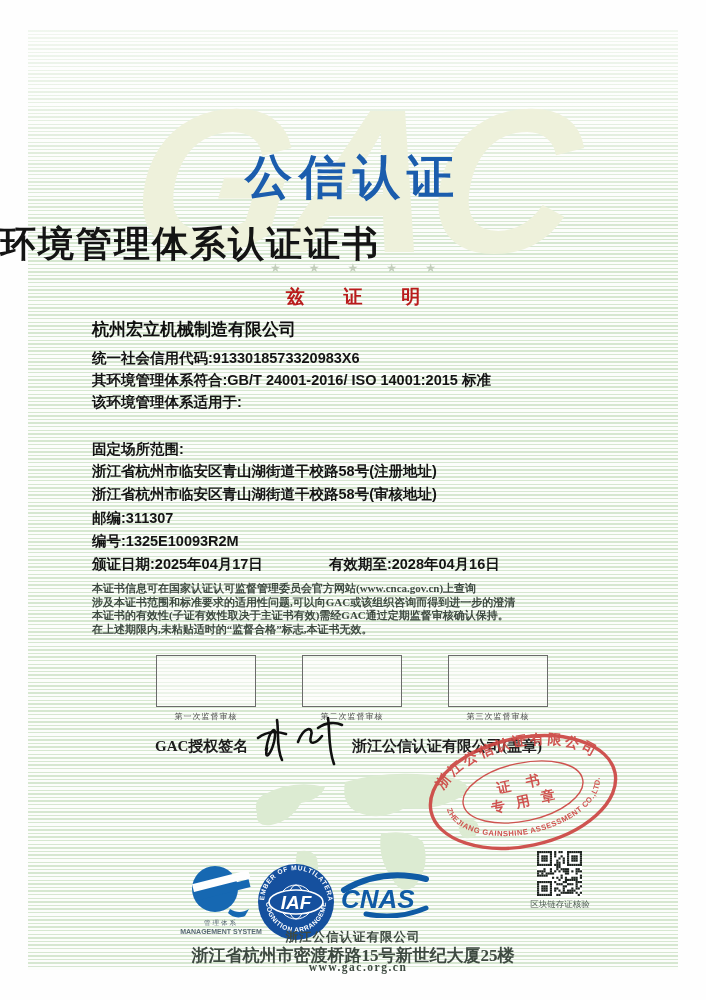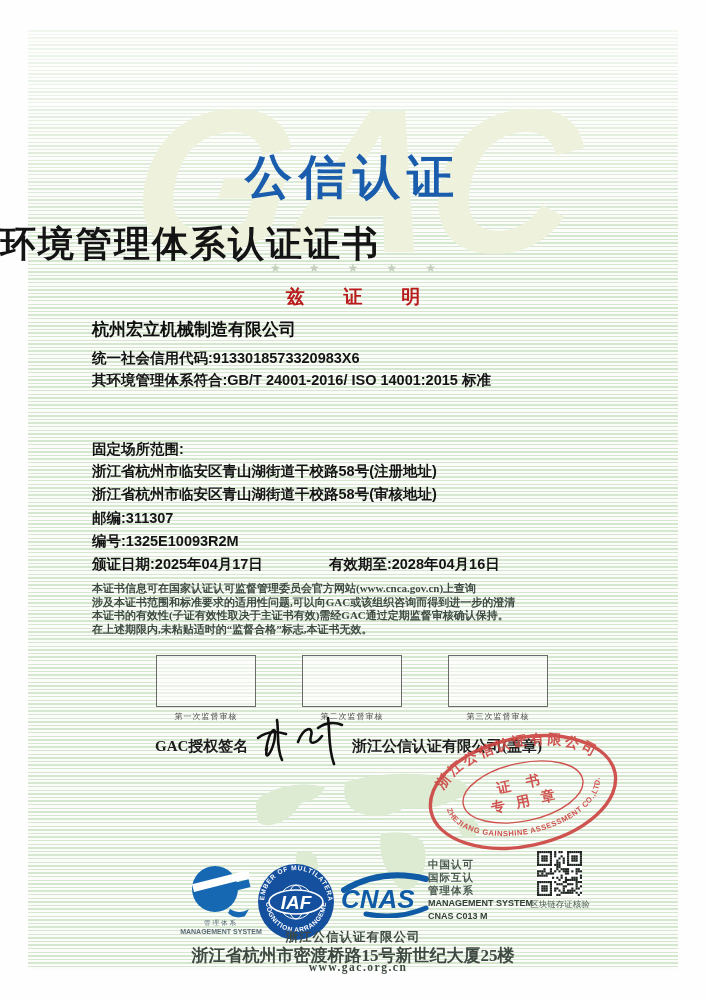--- a/index.html
+++ b/index.html
@@ -100,20 +100,21 @@
 
   <div class="abs title">公信认证</div>
   <div class="abs subtitle">环境管理体系认证证书</div>
   <div class="abs stars">★★★★★</div>
   <div class="abs certify">兹 证 明</div>
 
   <div class="abs company">杭州宏立机械制造有限公司</div>
 
   <div class="abs bline" style="top:349px">统一社会信用代码:9133018573320983X6</div>
   <div class="abs bline" style="top:371px">其环境管理体系符合:GB/T 24001-2016/ ISO 14001:2015 标准</div>
+  <div class="abs bline" style="top:393px">该环境管理体系适用于:</div>
   <div class="abs bline" style="top:440px">固定场所范围:</div>
   <div class="abs bline" style="top:462px">浙江省杭州市临安区青山湖街道干校路58号(注册地址)</div>
   <div class="abs bline" style="top:485px">浙江省杭州市临安区青山湖街道干校路58号(审核地址)</div>
   <div class="abs bline" style="top:509px">邮编:311307</div>
   <div class="abs bline" style="top:532px">编号:1325E10093R2M</div>
 
   <div class="abs dates">
     <span>颁证日期:2025年04月17日</span>
     <span class="expiry">有效期至:2028年04月16日</span>
   </div>
@@ -195,27 +196,20 @@
     <ellipse cx="40" cy="40" rx="27" ry="12" fill="#15509e" stroke="#ffffff" stroke-width="1.6"></ellipse>
     <text x="40" y="47" text-anchor="middle" font-size="19" font-weight="bold" font-style="italic" fill="#ffffff">IAF</text>
   </svg>
 
   <svg class="abs" style="left:340px; top:866px" width="90" height="52" viewBox="0 0 90 52">
     <path d="M4 24 Q42 2 86 13" fill="none" stroke="#0f5ba5" stroke-width="6" stroke-linecap="round"></path>
     <text x="1" y="42" font-size="26" font-weight="bold" font-style="italic" fill="#0f5ba5" letter-spacing="0">CNAS</text>
     <path d="M26 48 Q58 54 86 42" fill="none" stroke="#0f5ba5" stroke-width="5" stroke-linecap="round"></path>
   </svg>
 
-  <div class="abs accred">
-    <div class="cn">中国认可</div>
-    <div class="cn">国际互认</div>
-    <div class="cn">管理体系</div>
-    <div class="en">MANAGEMENT SYSTEM</div>
-    <div class="en">CNAS C013 M</div>
-  </div>
 
   <svg class="abs qr" width="45" height="45" viewBox="0 0 42 42">
     <rect x="0" y="0" width="42" height="42" fill="#ffffff"></rect>
     <g fill="#1d231f">
         <rect x="0" y="0" width="2" height="2"></rect>
         <rect x="2" y="0" width="2" height="2"></rect>
         <rect x="4" y="0" width="2" height="2"></rect>
         <rect x="6" y="0" width="2" height="2"></rect>
         <rect x="8" y="0" width="2" height="2"></rect>
         <rect x="10" y="0" width="2" height="2"></rect>

